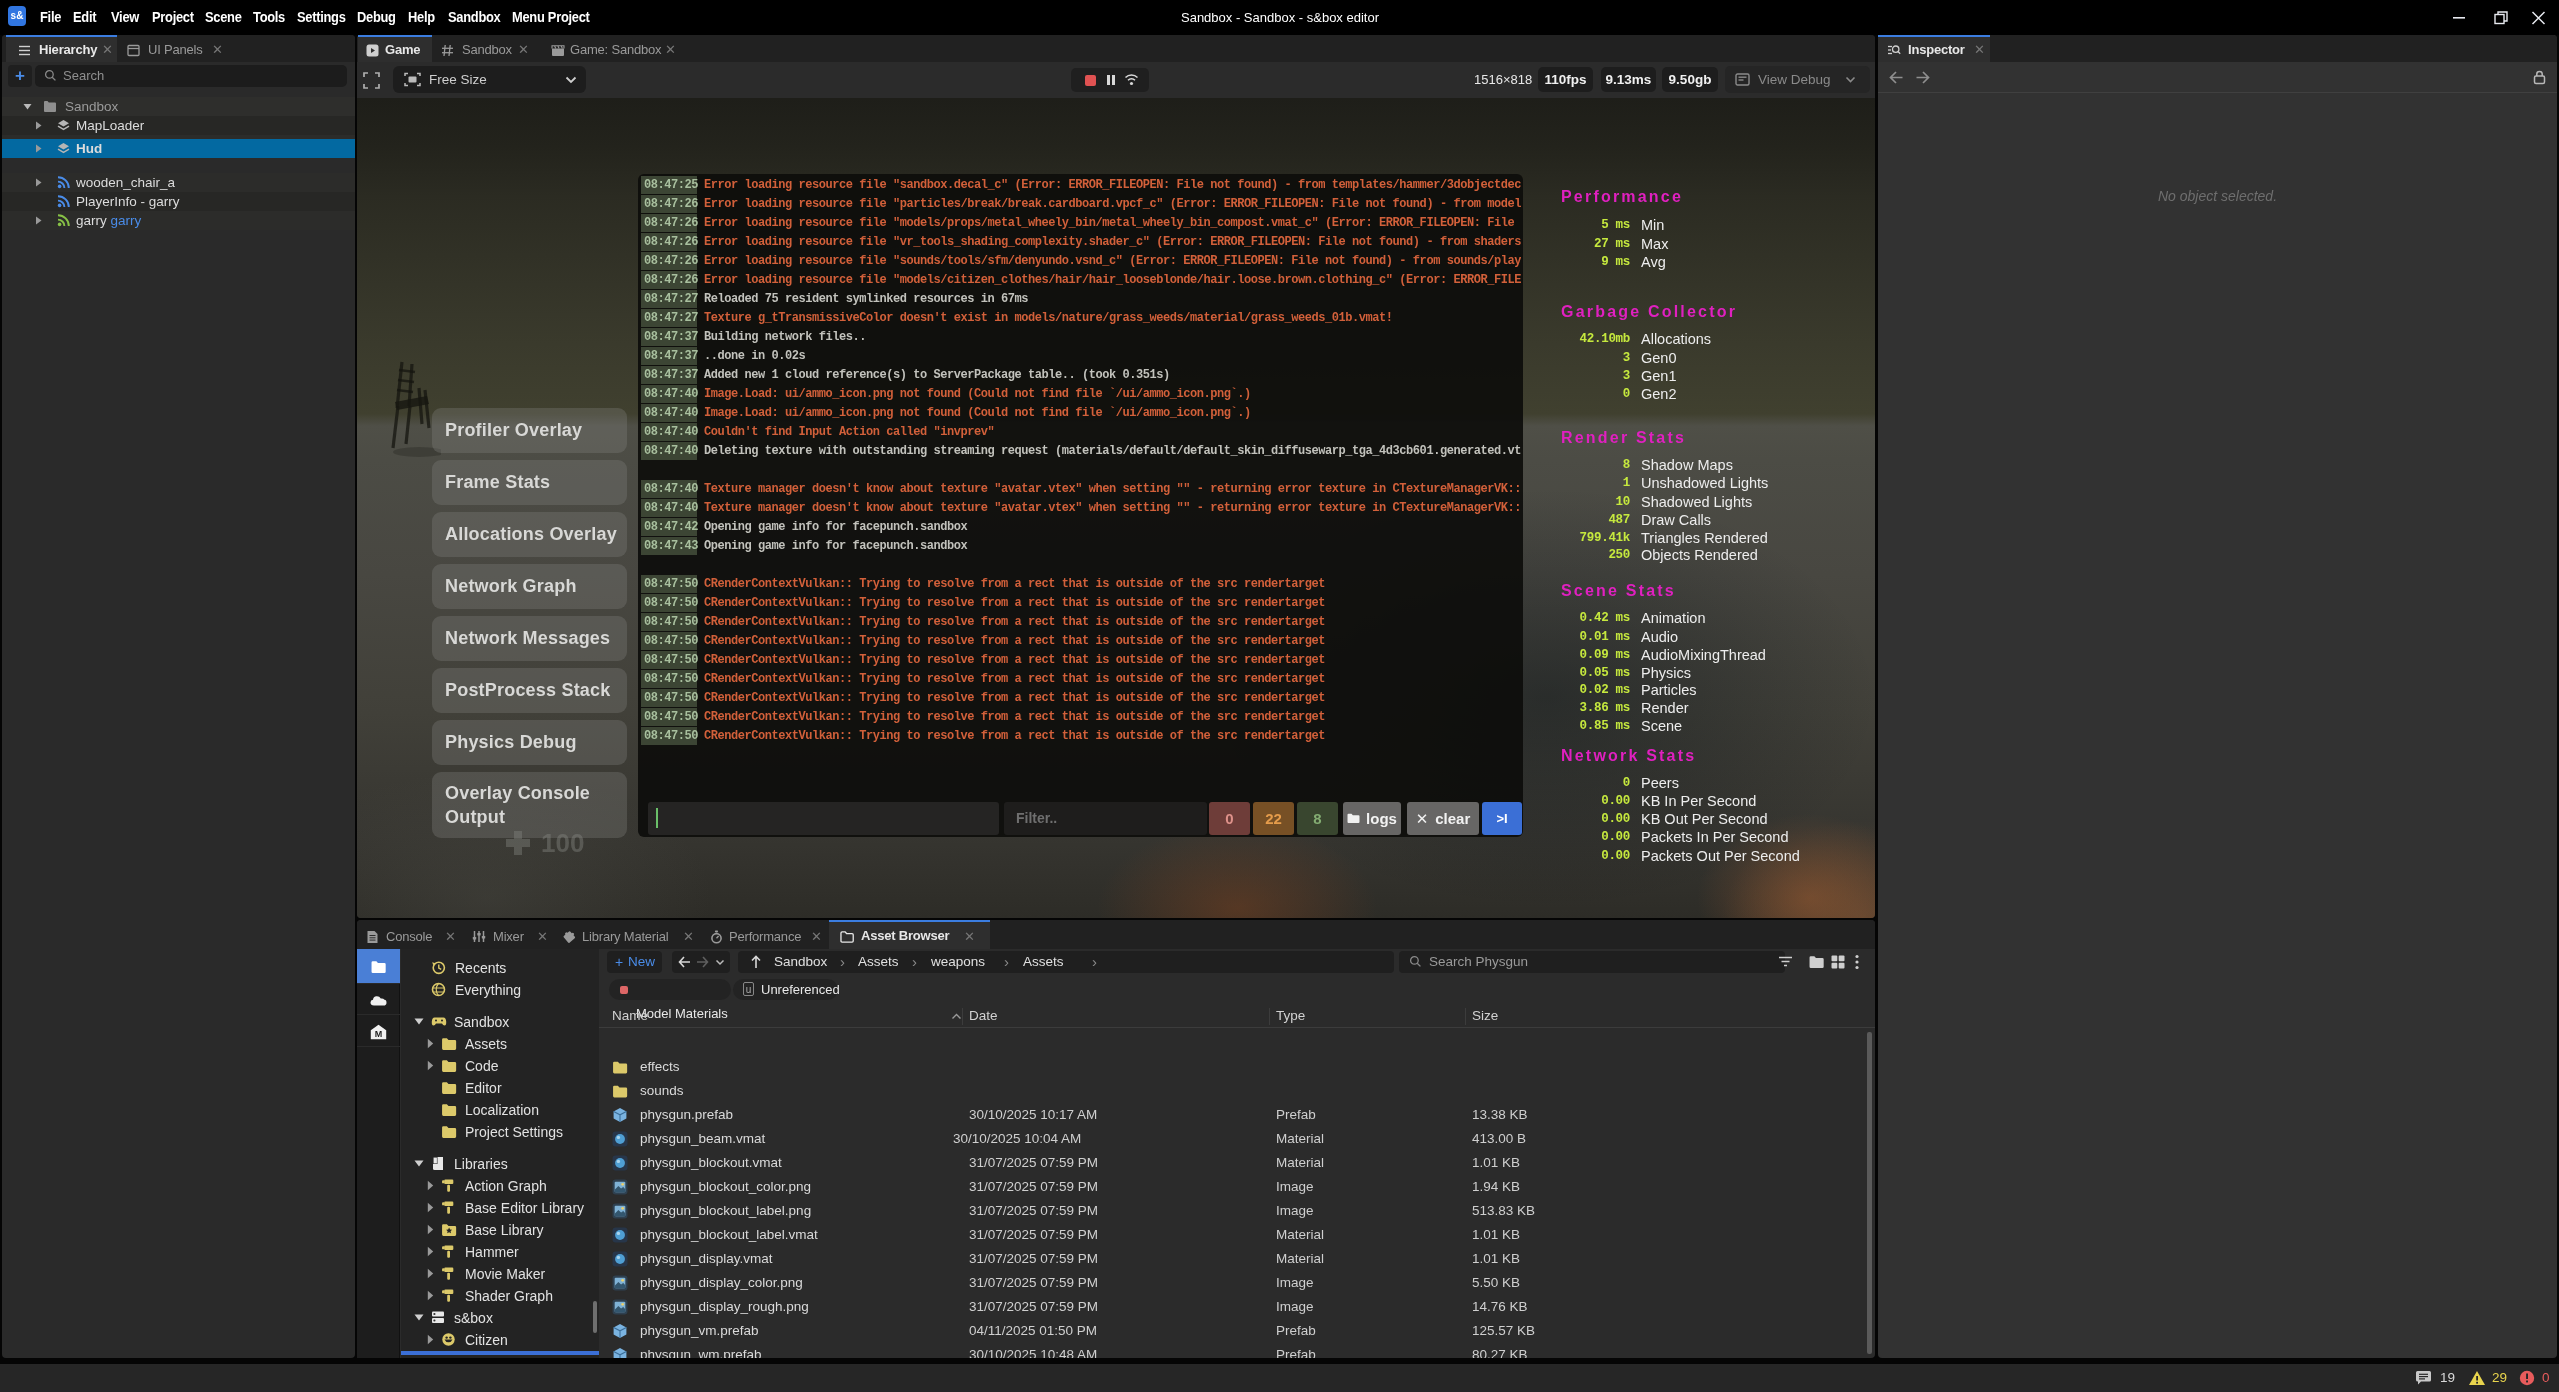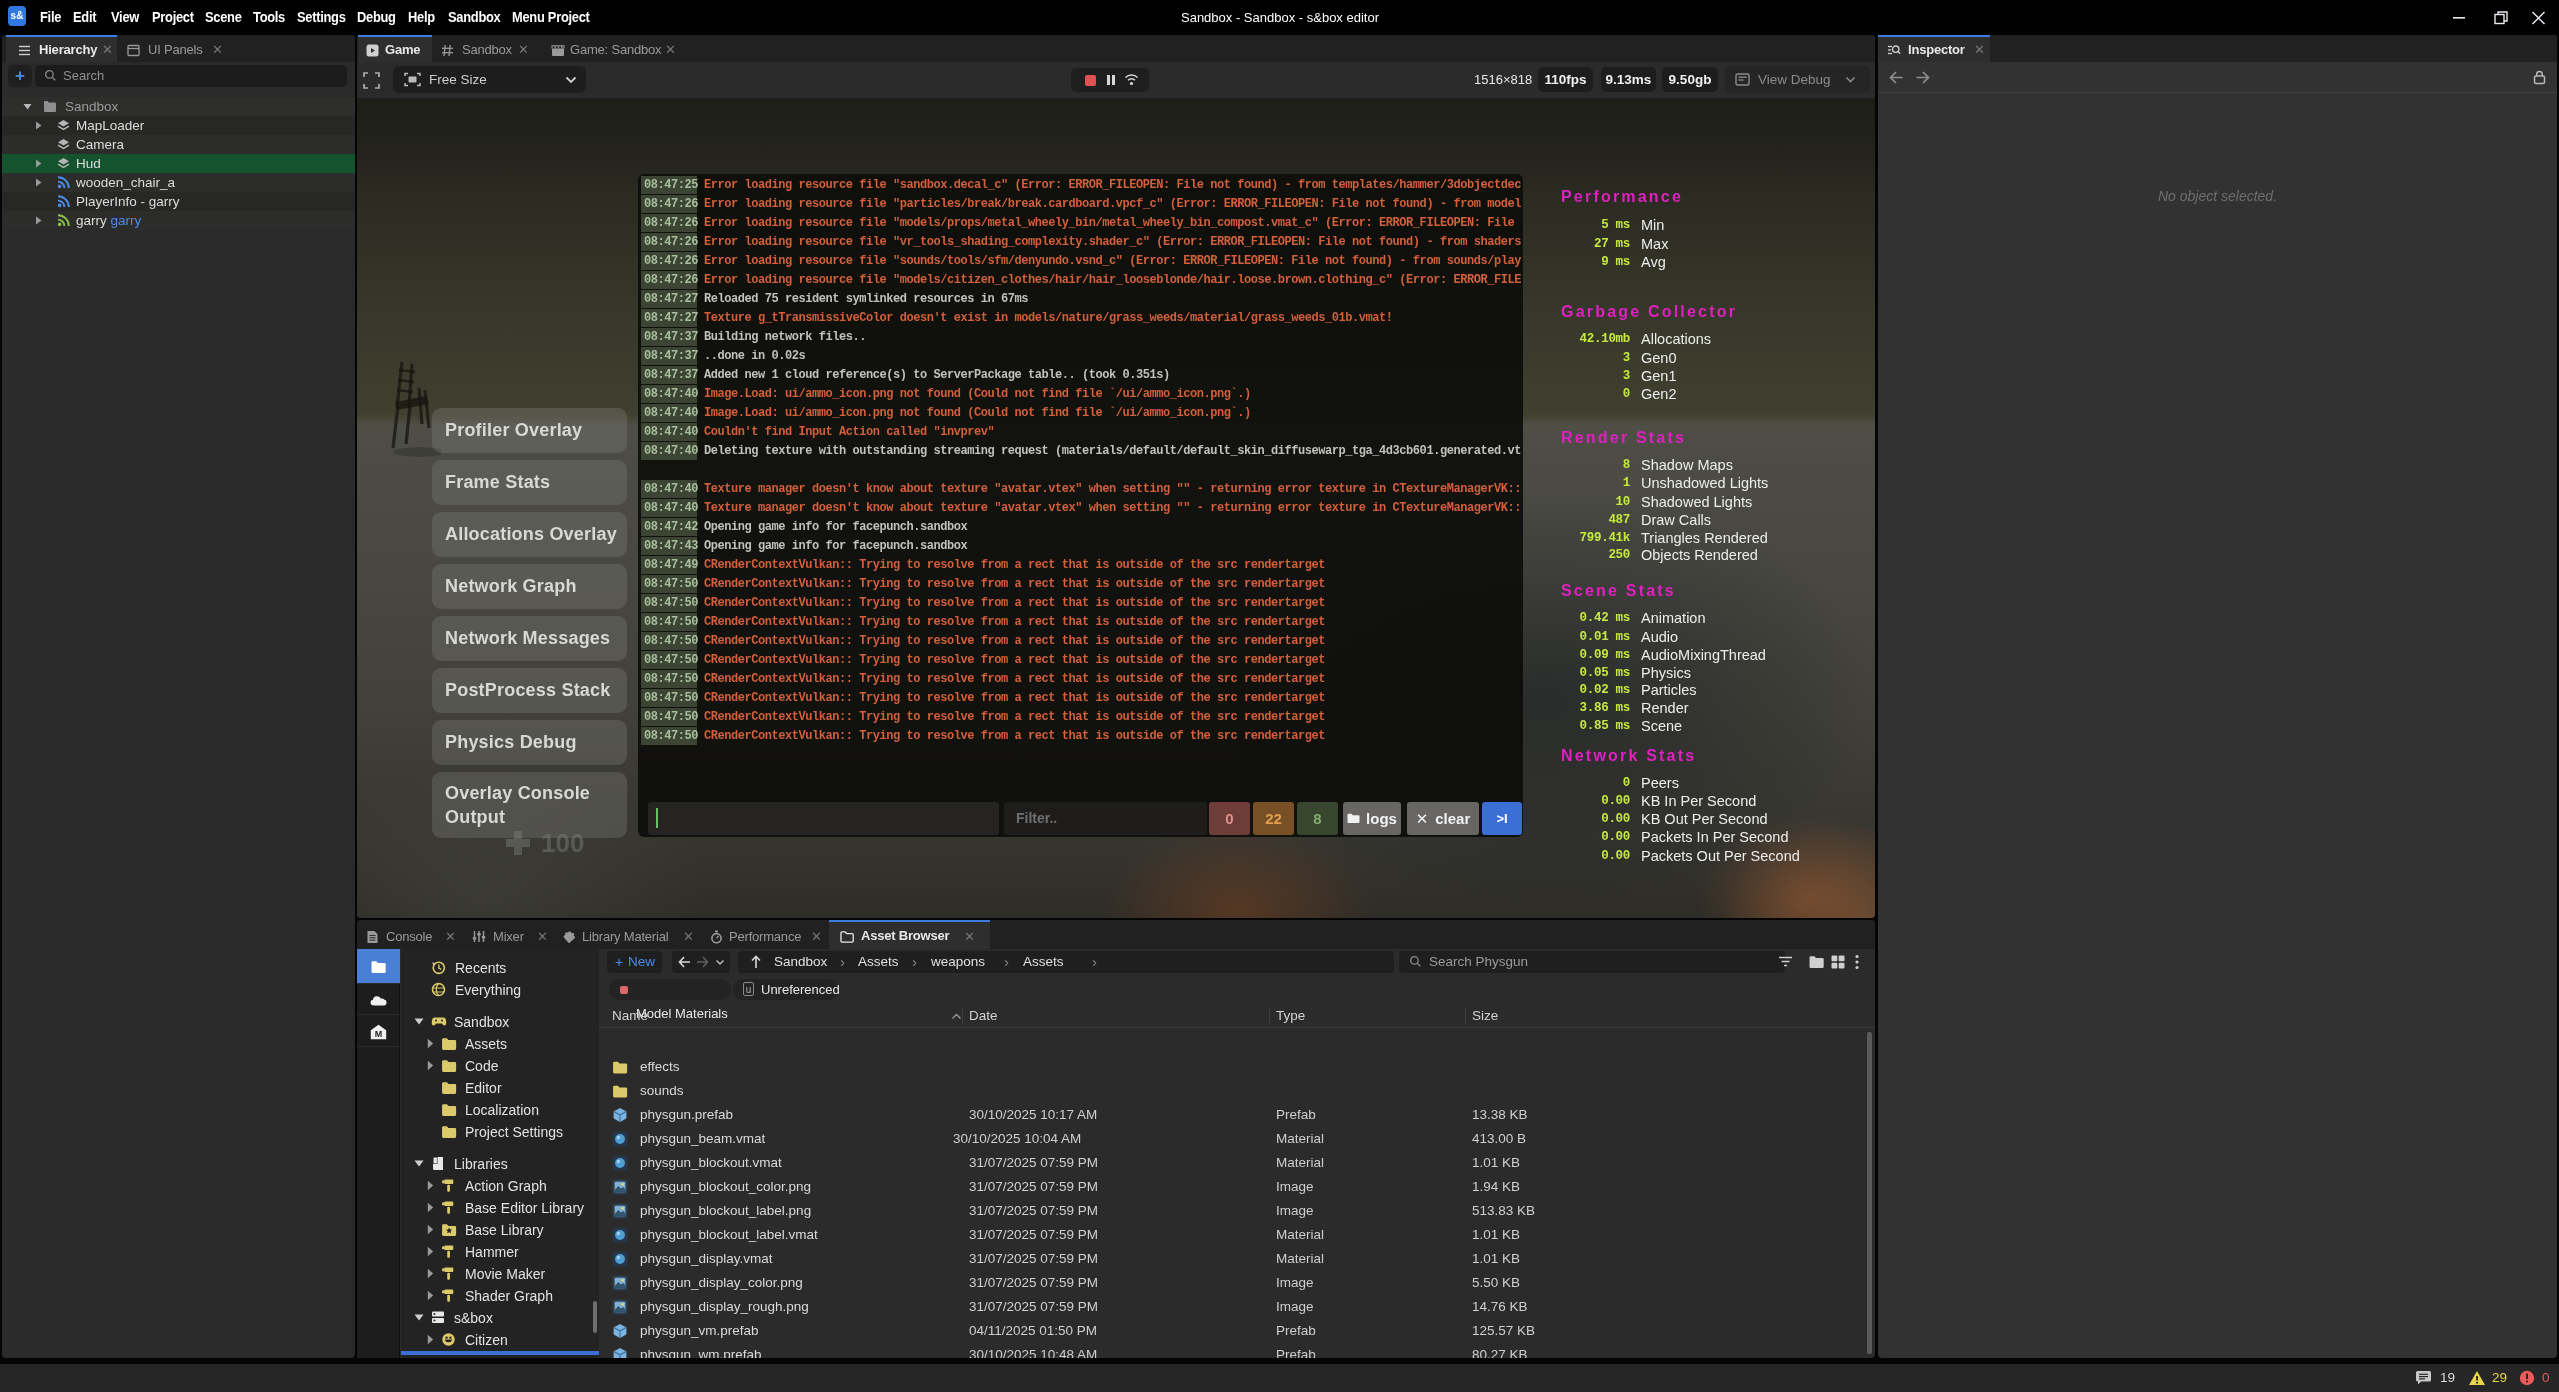--- a/index.html
+++ b/index.html
@@ -193,21 +193,21 @@
           <use href="#layersicon"></use>
         </svg>
       <span class="ttext" style="left:74px">MapLoader</span>
     </div>
     <div class="trow" style="top:38px;background:#2c2c2a;">
       <svg class="layic" style="left:55px" viewBox="0 0 13 13">
           <use href="#layersicon"></use>
         </svg>
       <span class="ttext" style="left:74px">Camera</span>
     </div>
-    <div class="trow" style="top:57px;background:#14532d;">
+    <div class="trow" style="top:42px;background:#0369a1;font-weight:bold;">
       <svg class="tri" style="left:33px" width="7" height="19" viewBox="0 0 7 19">
           <path d="M1 5.5 L6.5 9.5 L1 13.5 Z" fill="#9a9a9a"></path>
         </svg>
       <svg class="layic" style="left:55px" viewBox="0 0 13 13">
           <use href="#layersicon"></use>
         </svg>
       <span class="ttext" style="left:74px">Hud</span>
     </div>
     <div class="trow" style="top:76px;background:#2c2c2a;">
       <svg class="tri" style="left:33px" width="7" height="19" viewBox="0 0 7 19">
@@ -358,21 +358,20 @@
 <div class="cline" style="top:173px"><span class="cts">08:47:37</span><span class="cg">..done in 0.02s</span></div>
 <div class="cline" style="top:192px"><span class="cts">08:47:37</span><span class="cg">Added new 1 cloud reference(s) to ServerPackage table.. (took 0.351s)</span></div>
 <div class="cline" style="top:211px"><span class="cts">08:47:40</span><span class="ce">Image.Load: ui/ammo_icon.png not found (Could not find file `/ui/ammo_icon.png`.)</span></div>
 <div class="cline" style="top:230px"><span class="cts">08:47:40</span><span class="ce">Image.Load: ui/ammo_icon.png not found (Could not find file `/ui/ammo_icon.png`.)</span></div>
 <div class="cline" style="top:249px"><span class="cts">08:47:40</span><span class="ce">Couldn't find Input Action called "invprev"</span></div>
 <div class="cline" style="top:268px"><span class="cts">08:47:40</span><span class="cg">Deleting texture with outstanding streaming request (materials/default/default_skin_diffusewarp_tga_4d3cb601.generated.vtex)</span></div>
 <div class="cline" style="top:306px"><span class="cts">08:47:40</span><span class="ce">Texture manager doesn't know about texture "avatar.vtex" when setting "" - returning error texture in CTextureManagerVK::Get</span></div>
 <div class="cline" style="top:325px"><span class="cts">08:47:40</span><span class="ce">Texture manager doesn't know about texture "avatar.vtex" when setting "" - returning error texture in CTextureManagerVK::Get</span></div>
 <div class="cline" style="top:344px"><span class="cts">08:47:42</span><span class="cg">Opening game info for facepunch.sandbox</span></div>
 <div class="cline" style="top:363px"><span class="cts">08:47:43</span><span class="cg">Opening game info for facepunch.sandbox</span></div>
-<div class="cline" style="top:382px"><span class="cts">08:47:49</span><span class="ce">CRenderContextVulkan:: Trying to resolve from a rect that is outside of the src rendertarget</span></div>
 <div class="cline" style="top:401px"><span class="cts">08:47:50</span><span class="ce">CRenderContextVulkan:: Trying to resolve from a rect that is outside of the src rendertarget</span></div>
 <div class="cline" style="top:420px"><span class="cts">08:47:50</span><span class="ce">CRenderContextVulkan:: Trying to resolve from a rect that is outside of the src rendertarget</span></div>
 <div class="cline" style="top:439px"><span class="cts">08:47:50</span><span class="ce">CRenderContextVulkan:: Trying to resolve from a rect that is outside of the src rendertarget</span></div>
 <div class="cline" style="top:458px"><span class="cts">08:47:50</span><span class="ce">CRenderContextVulkan:: Trying to resolve from a rect that is outside of the src rendertarget</span></div>
 <div class="cline" style="top:477px"><span class="cts">08:47:50</span><span class="ce">CRenderContextVulkan:: Trying to resolve from a rect that is outside of the src rendertarget</span></div>
 <div class="cline" style="top:496px"><span class="cts">08:47:50</span><span class="ce">CRenderContextVulkan:: Trying to resolve from a rect that is outside of the src rendertarget</span></div>
 <div class="cline" style="top:515px"><span class="cts">08:47:50</span><span class="ce">CRenderContextVulkan:: Trying to resolve from a rect that is outside of the src rendertarget</span></div>
 <div class="cline" style="top:534px"><span class="cts">08:47:50</span><span class="ce">CRenderContextVulkan:: Trying to resolve from a rect that is outside of the src rendertarget</span></div>
 <div class="cline" style="top:553px"><span class="cts">08:47:50</span><span class="ce">CRenderContextVulkan:: Trying to resolve from a rect that is outside of the src rendertarget</span></div>
       </div>

